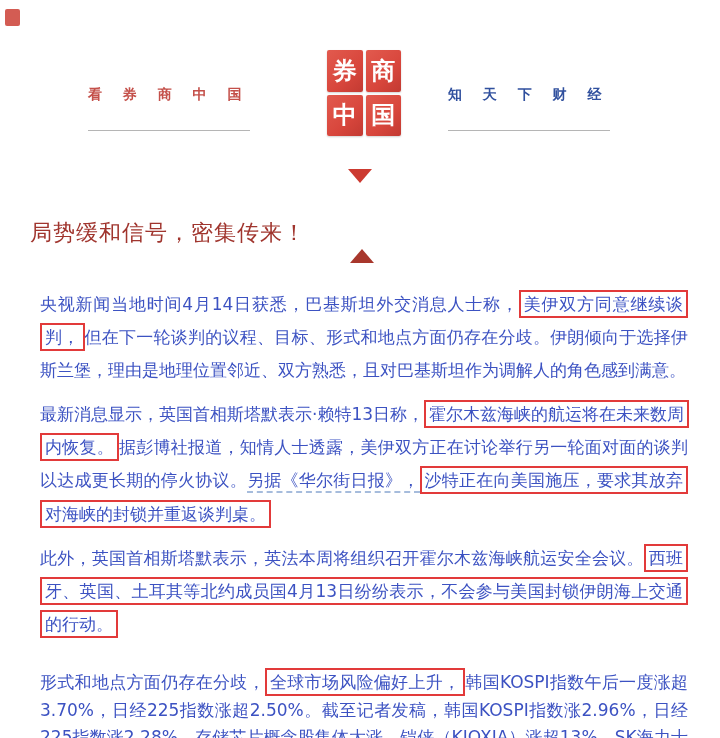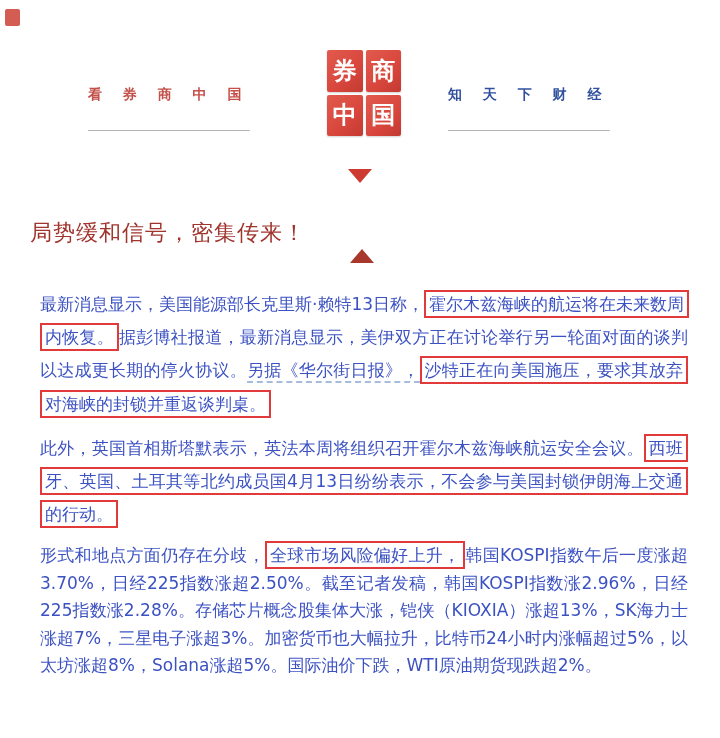--- a/index.html
+++ b/index.html
@@ -105,16 +105,17 @@
   <div class="tagline tagline-right">知 天 下 财 经</div>
 </div>
 
 <div class="arrow-down"></div>
 
 <div class="headline">局势缓和信号，密集传来！</div>
 
 <div class="arrow-up"></div>
 
 <div class="article">
-    <p><span>最新消息显示，美国能源部长克里斯·赖特13日称，</span><span class="hl">霍尔木兹海峡的航运将在未来数周内恢复。</span><span>据彭博社报道，最新消息显示，美伊双方正在讨论举行另一轮面对面的谈判以达成更长期的停火协议。</span><span class="wsj-link">另据《华尔街日报》，</span><span class="hl">沙特正在向美国施压，要求其放弃对海峡的封锁并重返谈判桌。</span></p>
+    <p><span>央视新闻当地时间4月14日获悉，巴基斯坦外交消息人士称，</span><span class="hl">美伊双方同意继续谈判，</span><span>但在下一轮谈判的议程、目标、形式和地点方面仍存在分歧。伊朗倾向于选择伊斯兰堡，理由是地理位置邻近、双方熟悉，且对巴基斯坦作为调解人的角色感到满意。</span></p>
+    <p><span>最新消息显示，英国首相斯塔默表示·赖特13日称，</span><span class="hl">霍尔木兹海峡的航运将在未来数周内恢复。</span><span>据彭博社报道，知情人士透露，美伊双方正在讨论举行另一轮面对面的谈判以达成更长期的停火协议。</span><span class="wsj-link">另据《华尔街日报》，</span><span class="hl">沙特正在向美国施压，要求其放弃对海峡的封锁并重返谈判桌。</span></p>
     <p><span>此外，英国首相斯塔默表示，英法本周将组织召开霍尔木兹海峡航运安全会议。</span><span class="hl">西班牙、英国、土耳其等北约成员国4月13日纷纷表示，不会参与美国封锁伊朗海上交通的行动。</span></p>
     <p class="tight"><span>形式和地点方面仍存在分歧，</span><span class="hl">全球市场风险偏好上升，</span><span>韩国KOSPI指数午后一度涨超3.70%，日经225指数涨超2.50%。截至记者发稿，韩国KOSPI指数涨2.96%，日经225指数涨2.28%。存储芯片概念股集体大涨，铠侠（KIOXIA）涨超13%，SK海力士涨超7%，三星电子涨超3%。加密货币也大幅拉升，比特币24小时内涨幅超过5%，以太坊涨超8%，Solana涨超5%。国际油价下跌，WTI原油期货现跌超2%。</span></p>
   </div>
 
 </body></html>

